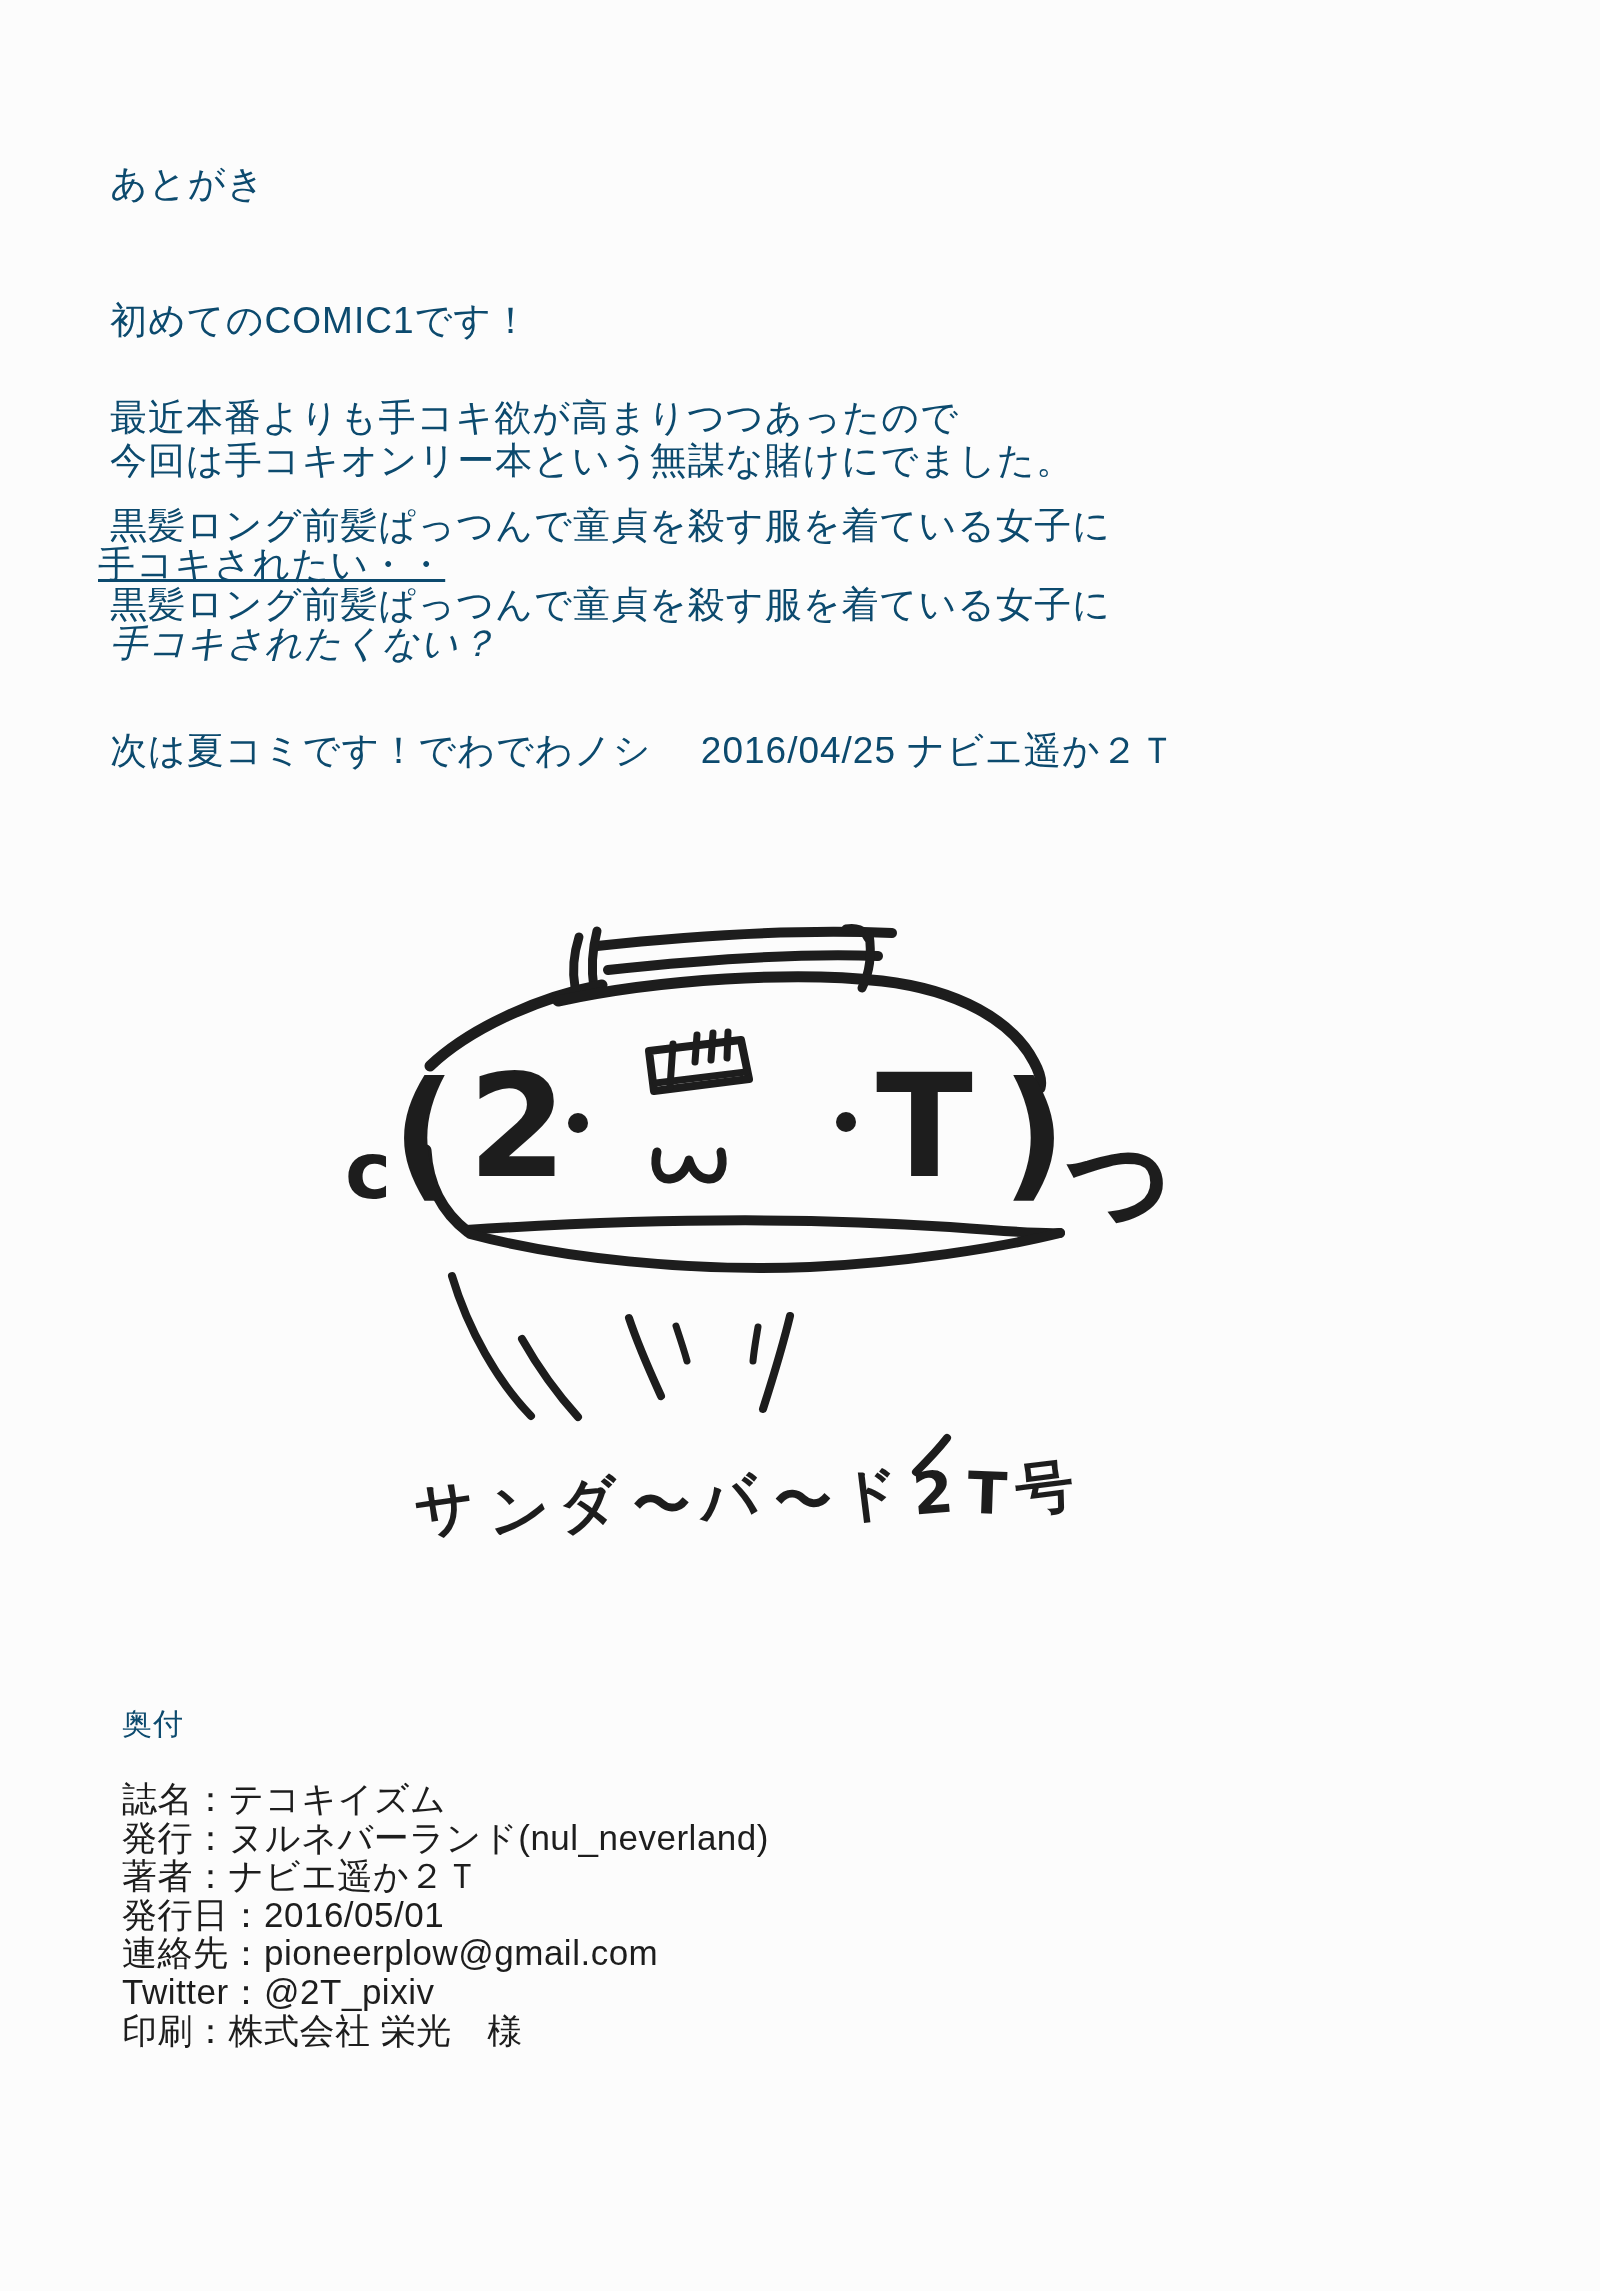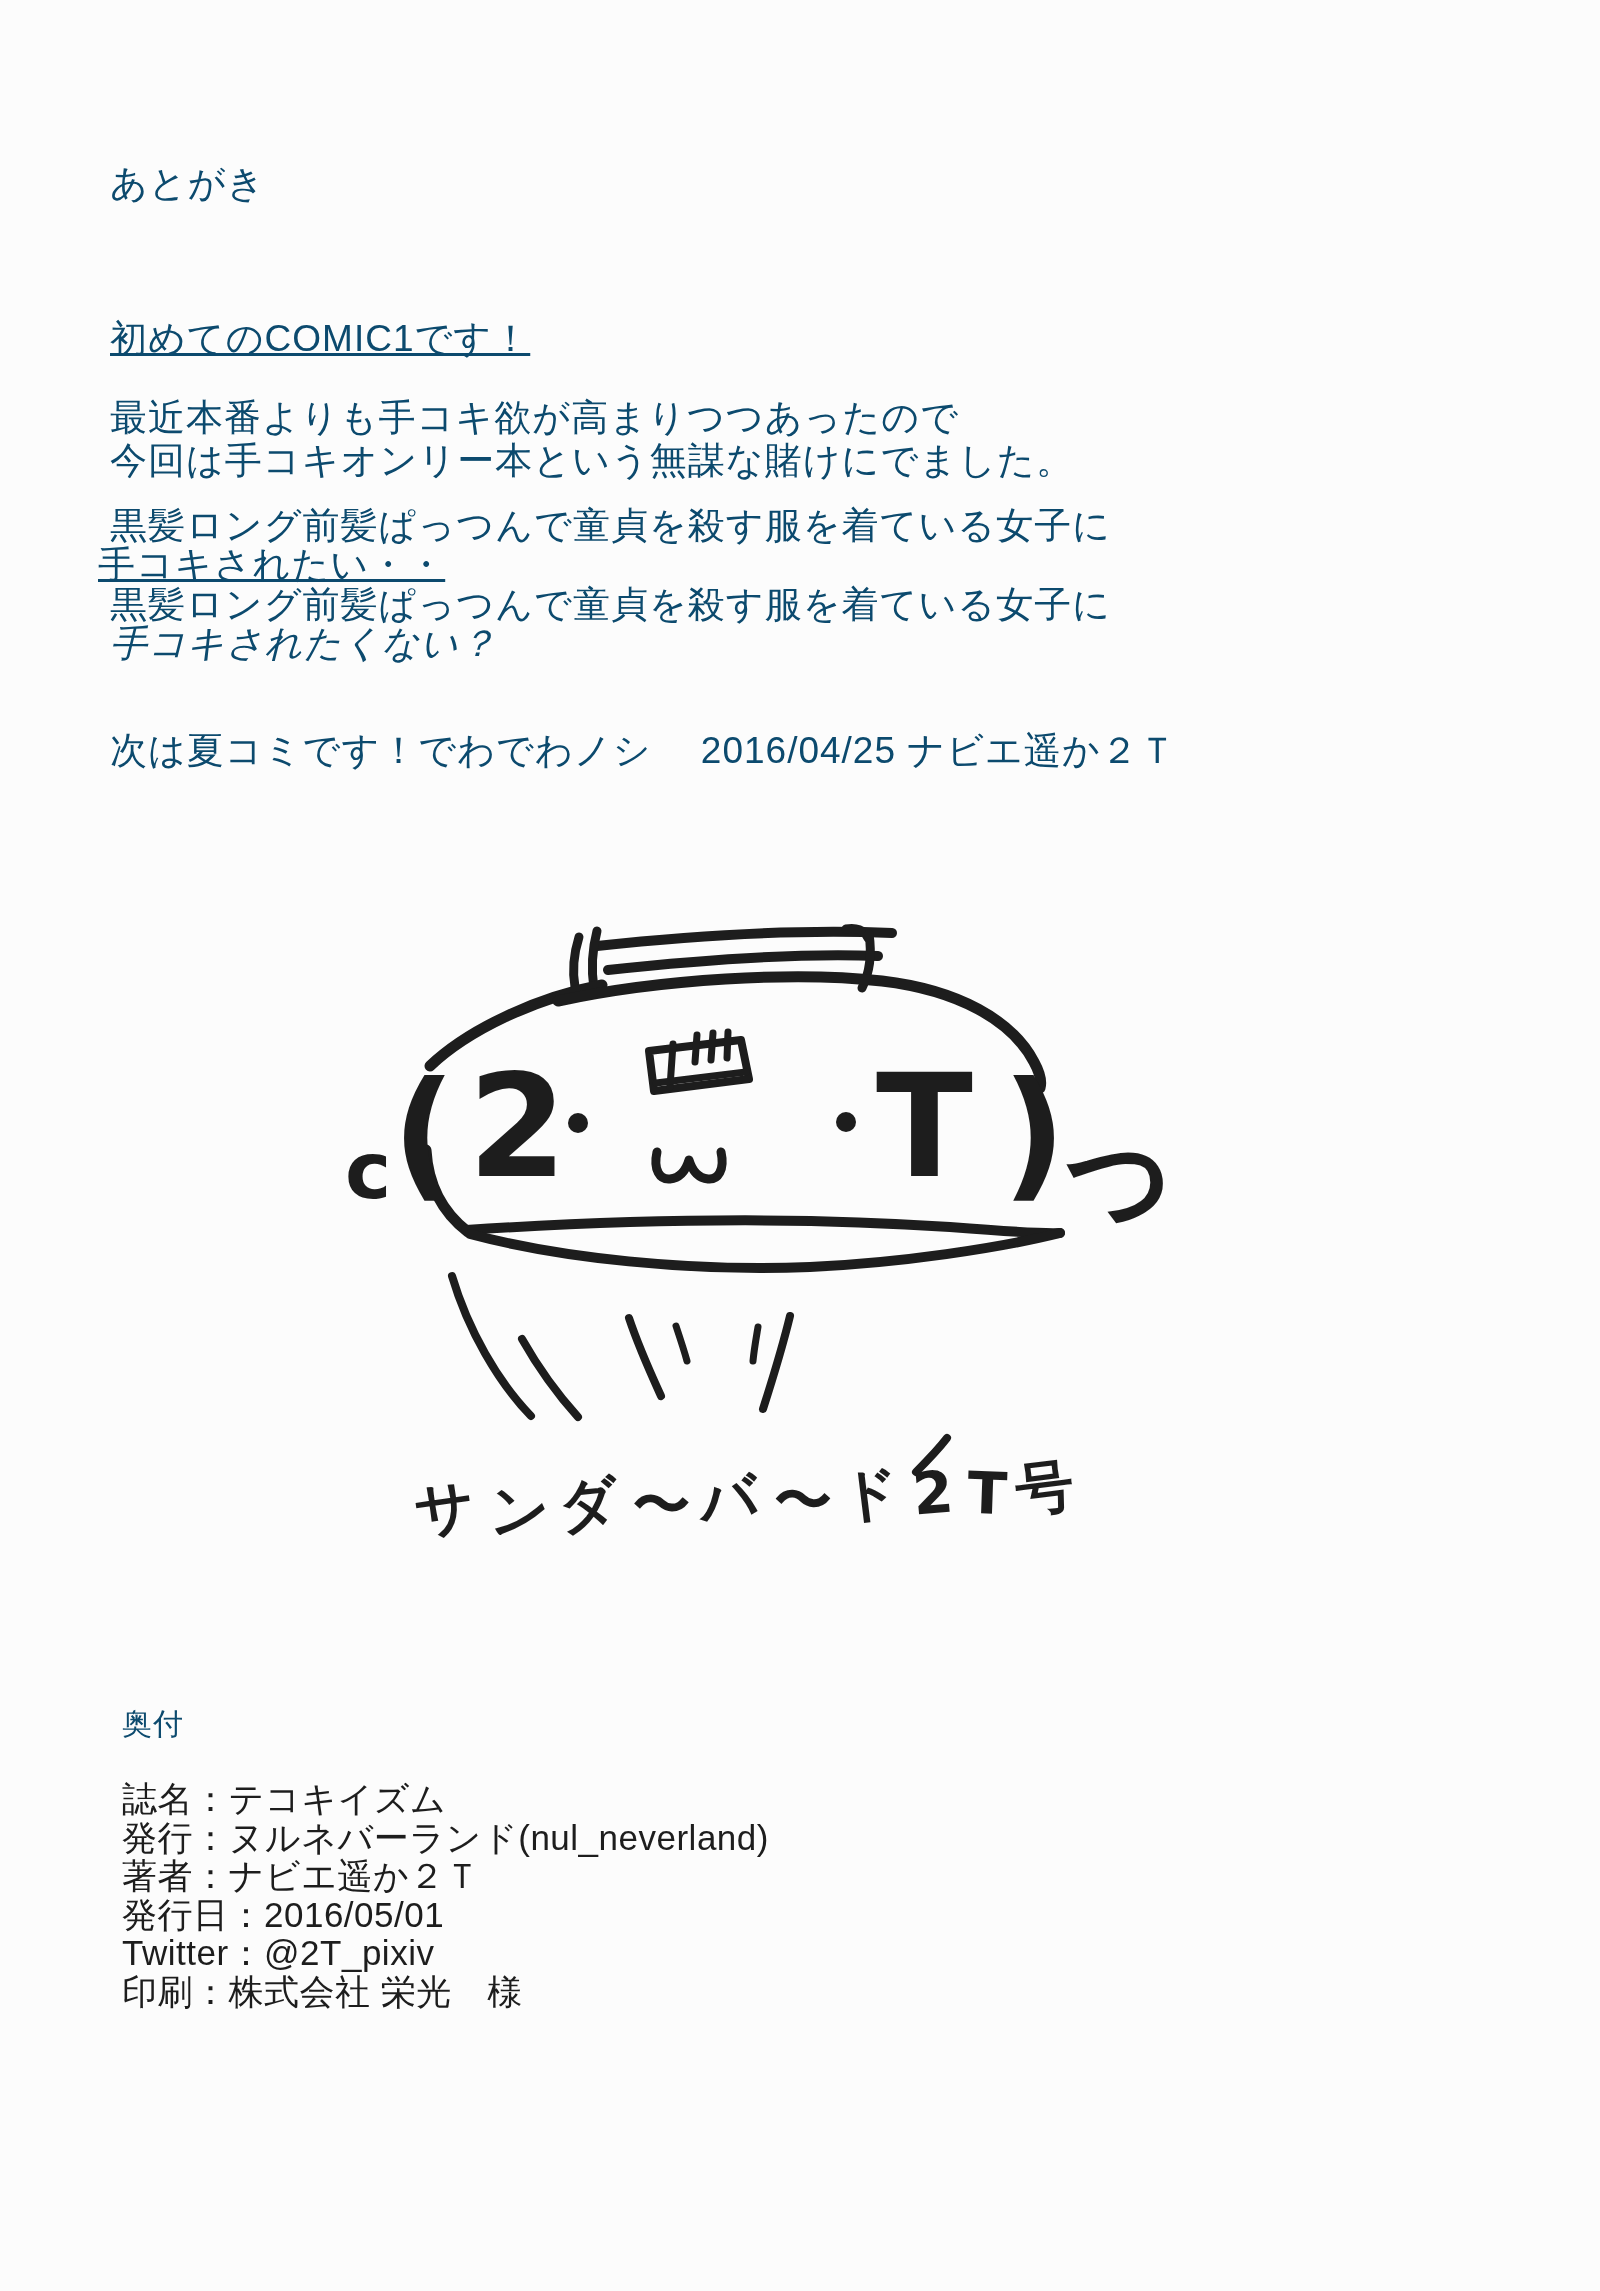--- a/index.html
+++ b/index.html
@@ -88,36 +88,37 @@
       <path class="ink-stroke" stroke-width="7" d="M758,1327 C756,1339 754,1350 753,1361"></path>
       <path class="ink-stroke" stroke-width="8" d="M790,1316 C782,1349 771,1384 763,1409"></path>
       <path class="ink-stroke" stroke-width="8" d="M947,1438 C937,1451 926,1462 916,1472"></path>
     </g>
 
     <text class="ink-text" x="418" y="1532" font-size="58" style="letter-spacing:12px" rotate="-6 5 -4 3 -6 4 -5 -3 4 -5" transform="rotate(-2 418 1532)">サンダ〜バ〜ド2T号</text>
   </svg>
 
   <div class="t" style="left:110px; top:163px;">あとがき</div>
 
-  <div class="t" style="left:110px; top:318px;text-decoration:underline;">初めてのCOMIC1です！</div>
+  <div class="t" style="left:110px; top:300px;">初めてのCOMIC1です！</div>
 
   <div class="t" style="left:110px; top:397px;">最近本番よりも手コキ欲が高まりつつあったので</div>
   <div class="t" style="left:110px; top:440px;">今回は手コキオンリー本という無謀な賭けにでました。</div>
 
   <div class="t" style="left:110px; top:505px;">黒髪ロング前髪ぱっつんで童貞を殺す服を着ている女子に</div>
   <div class="t" style="left:98px; top:544px;text-decoration:underline;">手コキされたい・・</div>
   <div class="t" style="left:110px; top:584px;">黒髪ロング前髪ぱっつんで童貞を殺す服を着ている女子に</div>
   <div class="t" style="left:110px; top:623px;font-style:italic;">手コキされたくない？</div>
 
   <div class="t" style="left:110px; top:730px;">次は夏コミです！でわでわノシ　 2016/04/25 ナビエ遥か２Ｔ</div>
 
   <div class="t small" style="left:122px; top:1697px;">奥付</div>
 
   <div class="colophon-block">
     <div class="cline">誌名：テコキイズム</div>
     <div class="cline">発行：ヌルネバーランド(nul_neverland)</div>
     <div class="cline">著者：ナビエ遥か２Ｔ</div>
     <div class="cline">発行日：2016/05/01</div>
+    <div class="cline">連絡先：pioneerplow@gmail.com</div>
     <div class="cline">Twitter：@2T_pixiv</div>
     <div class="cline">印刷：株式会社 栄光　様</div>
   </div>
 
 </div>
 
 </body></html>

